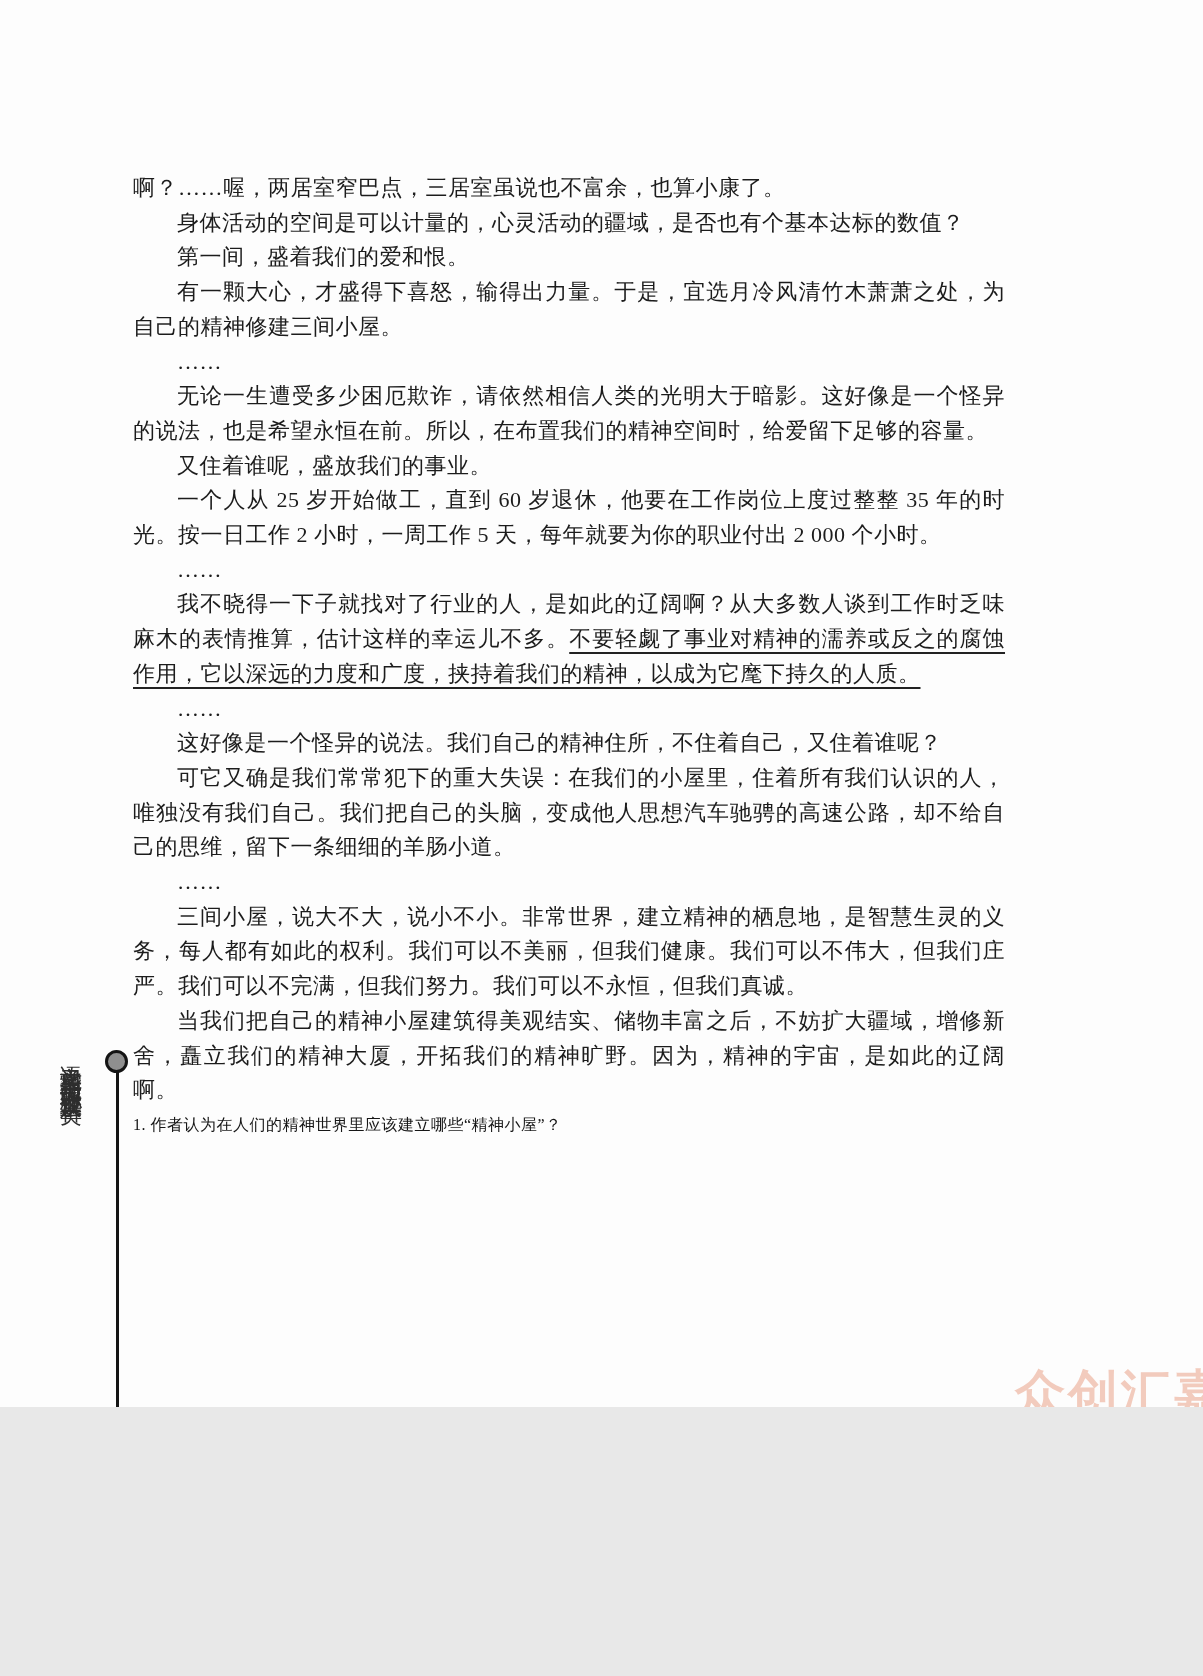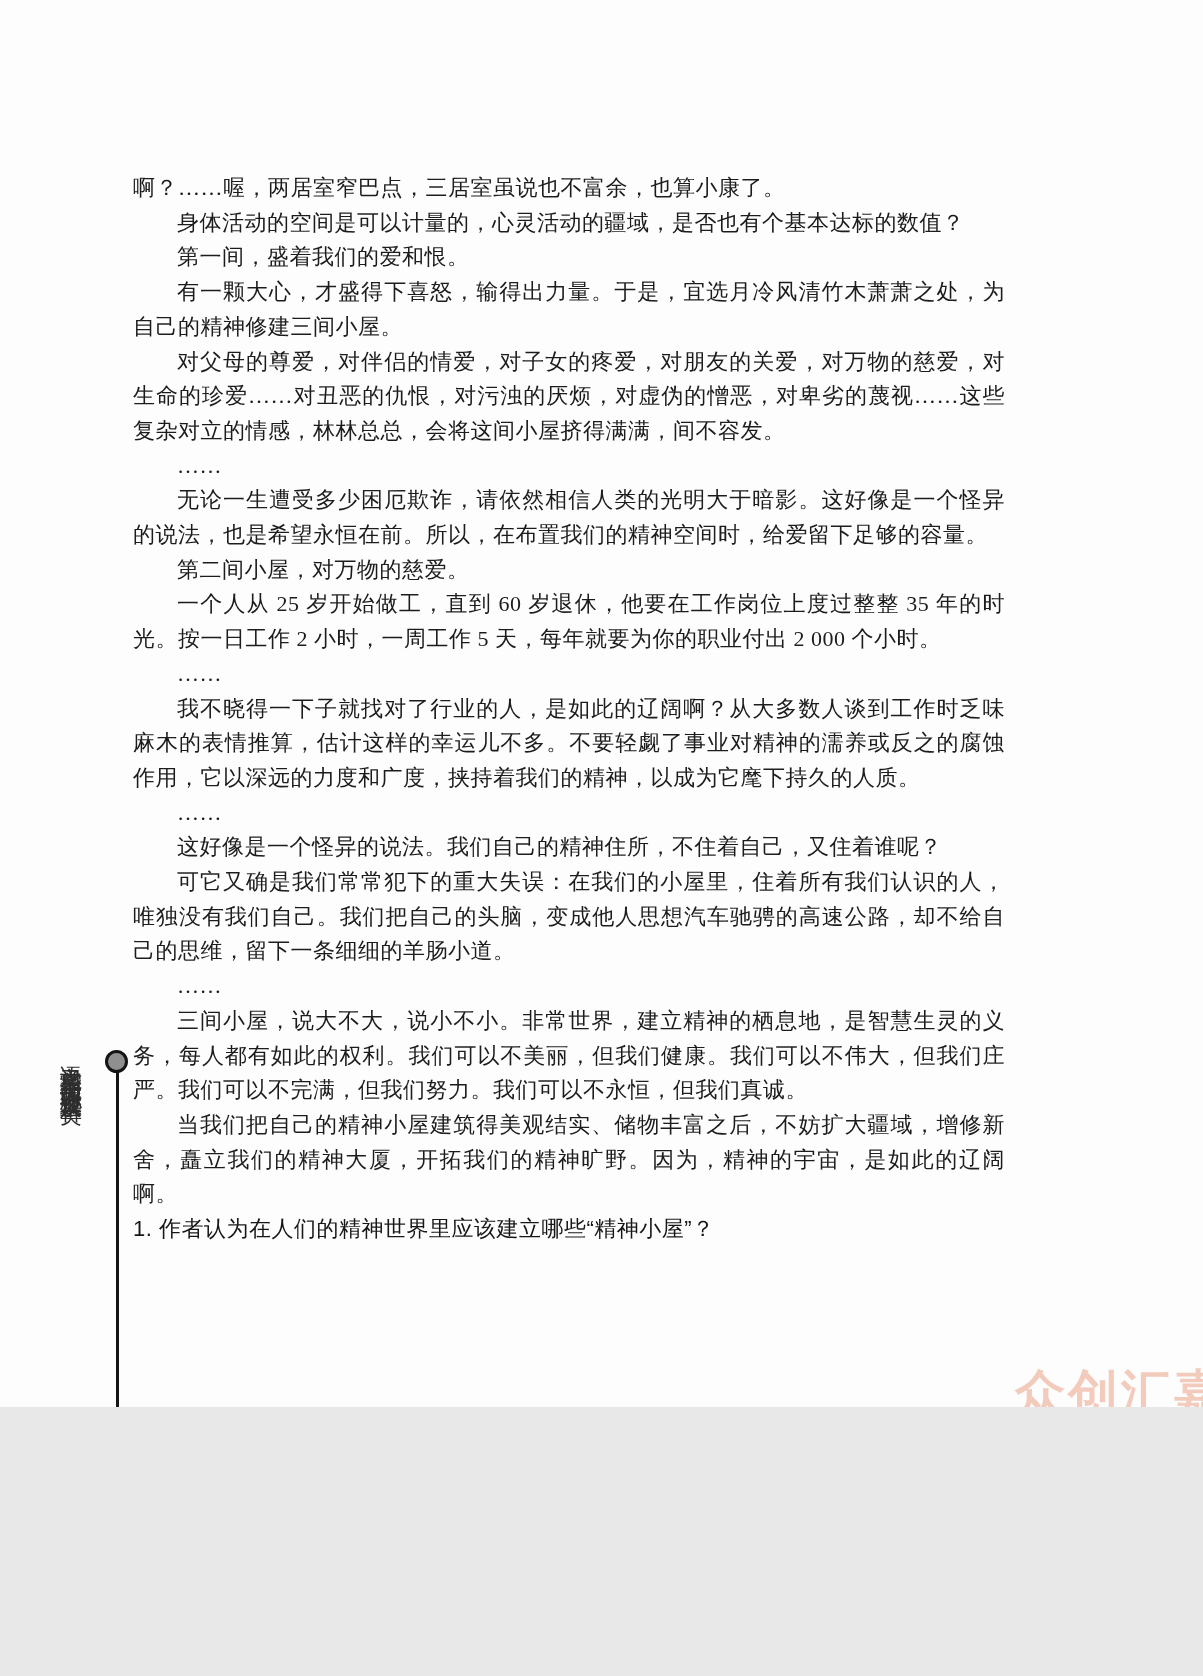--- a/index.html
+++ b/index.html
@@ -18,27 +18,28 @@
     position:absolute;
     left:133px;top:171px;width:872px;
     font-size:22px;
     line-height:34.7px;
     text-align:justify;
     letter-spacing:0.5px;
   }
   .article p{margin:0;}
   .article p.indent{text-indent:2em;}
   .underline{
+    text-decoration:underline;
     text-underline-offset:6px;
     text-decoration-thickness:1.5px;
     text-decoration-color:#222;
   }
   .question{
-    font-family:Liberation Sans, sans-serif;
-    font-size:22px;
+    font-family:Liberation Serif, serif;
+    font-size:16px;
     line-height:34.7px;
     letter-spacing:0.5px;
     color:#161616;
   }
   
   .side-title{
     position:absolute;
     left:56px;top:1048px;height:486px;
     writing-mode:vertical-rl;
     text-orientation:mixed;
@@ -87,24 +88,23 @@
 <body>
 
 <div class="page">
 
   <div class="article">
 
     <p class=""><span>啊？……喔，两居室窄巴点，三居室虽说也不富余，也算小康了。</span></p>
       <p class="indent"><span>身体活动的空间是可以计量的，心灵活动的疆域，是否也有个基本达标的数值？</span></p>
       <p class="indent"><span>第一间，盛着我们的爱和恨。</span></p>
       <p class="indent"><span>有一颗大心，才盛得下喜怒，输得出力量。于是，宜选月冷风清竹木萧萧之处，为自己的精神修建三间小屋。</span></p>
-      <p class="indent"><span>对父母的尊爱，对伴侣的情爱，对子女的疼爱，对朋友的关爱，对万物的慈爱，对生命的珍爱……对丑恶的仇恨，对污浊的厌烦，对虚伪的憎恶，对卑劣的蔑视……这些复杂对立的情感，林林总总，会将这间小屋挤得满满，间不容发。</span></p>
       <p class="indent"><span>……</span></p>
       <p class="indent"><span>无论一生遭受多少困厄欺诈，请依然相信人类的光明大于暗影。这好像是一个怪异的说法，也是希望永恒在前。所以，在布置我们的精神空间时，给爱留下足够的容量。</span></p>
-      <p class="indent"><span>第二间小屋，对万物的慈爱。</span></p>
+      <p class="indent"><span>又住着谁呢，盛放我们的事业。</span></p>
       <p class="indent"><span>一个人从 25 岁开始做工，直到 60 岁退休，他要在工作岗位上度过整整 35 年的时光。按一日工作 2 小时，一周工作 5 天，每年就要为你的职业付出 2 000 个小时。</span></p>
       <p class="indent"><span>……</span></p>
       <p class="indent"><span>我不晓得一下子就找对了行业的人，是如此的辽阔啊？从大多数人谈到工作时乏味麻木的表情推算，估计这样的幸运儿不多。</span><span class="underline">不要轻觑了事业对精神的濡养或反之的腐蚀作用，它以深远的力度和广度，挟持着我们的精神，以成为它麾下持久的人质。</span></p>
       <p class="indent"><span>……</span></p>
       <p class="indent"><span>这好像是一个怪异的说法。我们自己的精神住所，不住着自己，又住着谁呢？</span></p>
       <p class="indent"><span>可它又确是我们常常犯下的重大失误：在我们的小屋里，住着所有我们认识的人，唯独没有我们自己。我们把自己的头脑，变成他人思想汽车驰骋的高速公路，却不给自己的思维，留下一条细细的羊肠小道。</span></p>
       <p class="indent"><span>……</span></p>
       <p class="indent"><span>三间小屋，说大不大，说小不小。非常世界，建立精神的栖息地，是智慧生灵的义务，每人都有如此的权利。我们可以不美丽，但我们健康。我们可以不伟大，但我们庄严。我们可以不完满，但我们努力。我们可以不永恒，但我们真诚。</span></p>
       <p class="indent"><span>当我们把自己的精神小屋建筑得美观结实、储物丰富之后，不妨扩大疆域，增修新舍，矗立我们的精神大厦，开拓我们的精神旷野。因为，精神的宇宙，是如此的辽阔啊。</span></p>
       <p class="question">1. 作者认为在人们的精神世界里应该建立哪些“精神小屋”？</p>

